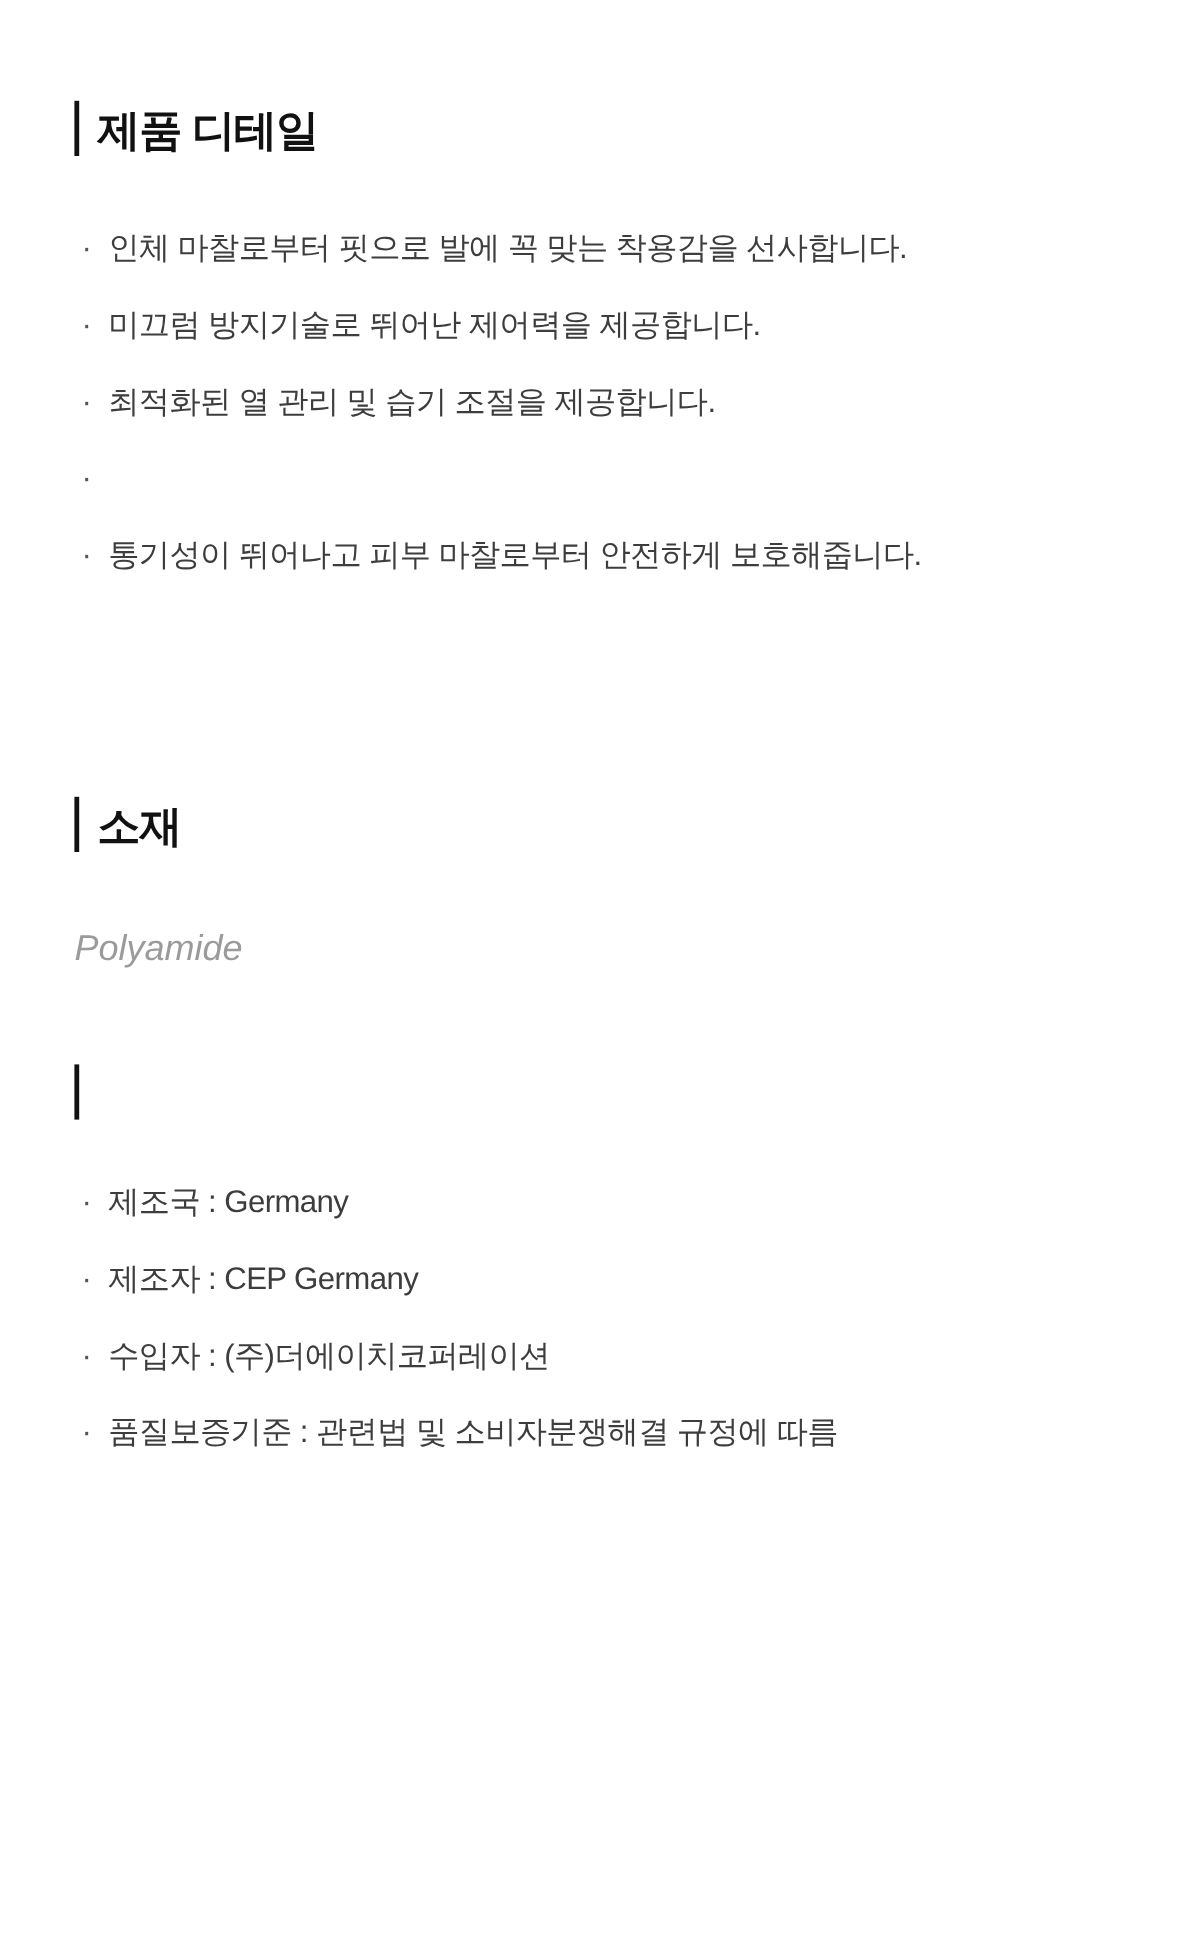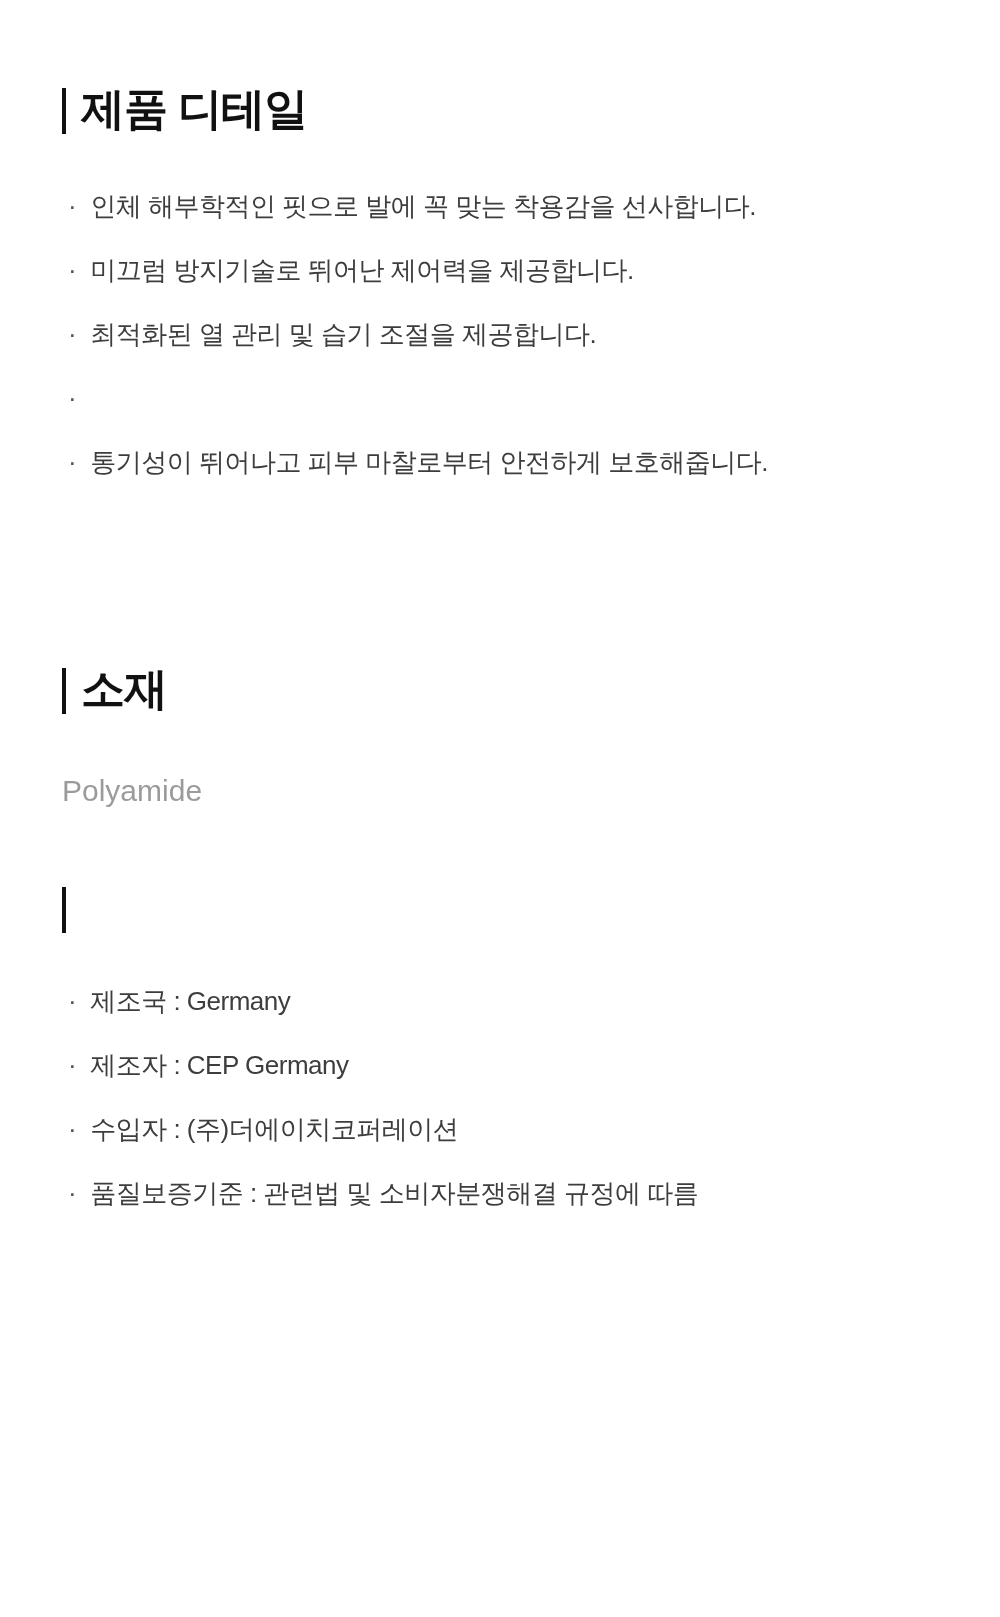--- a/index.html
+++ b/index.html
@@ -14,22 +14,22 @@
   .page {
     width: 1000px;
     height: 1617px;
     padding: 84px 60px 0 62px;
     background: #ffffff;
   }
 
   
   .sec-title {
     display: flex;
-    align-items: flex-end;
-    font-size: 44px;
+    align-items: flex-start;
+    font-size: 36px;
     font-weight: bold;
     color: #111111;
     letter-spacing: -1px;
     line-height: 50px;
   }
   .sec-title .bar {
     display: inline-block;
     width: 4px;
     height: 46px;
     background: #111111;
@@ -59,20 +59,21 @@
   }
 
   
   .section-detail { margin-bottom: 186px; }
   .section-material { margin-bottom: 79px; }
 
   
   .materials-row {
     display: flex;
     margin-top: 60px;
+    font-style: italic;
   }
   .material-col { width: 325px; }
   .material-name {
     font-size: 30px;
     line-height: 34px;
     color: #9b9b9b;
     letter-spacing: 0;
   }
   .material-percent {
     margin-top: 12px;
@@ -90,21 +91,21 @@
 <div class="page">
 
   <section class="section-detail">
     <h2 class="sec-title">
       <span class="bar"></span>
       <span>제품 디테일</span>
     </h2>
     <ul class="bullet-list">
       <li>
         <span class="dot">·</span>
-        <span>인체 해부학적인 핏으로 발에 꼭 맞는 착용감을 선사합니다.</span>
+        <span>인체 마찰로부터 핏으로 발에 꼭 맞는 착용감을 선사합니다.</span>
       </li>
       <li>
         <span class="dot">·</span>
         <span>미끄럼 방지기술로 뛰어난 제어력을 제공합니다.</span>
       </li>
       <li>
         <span class="dot">·</span>
         <span>최적화된 열 관리 및 습기 조절을 제공합니다.</span>
       </li>
       <li>

